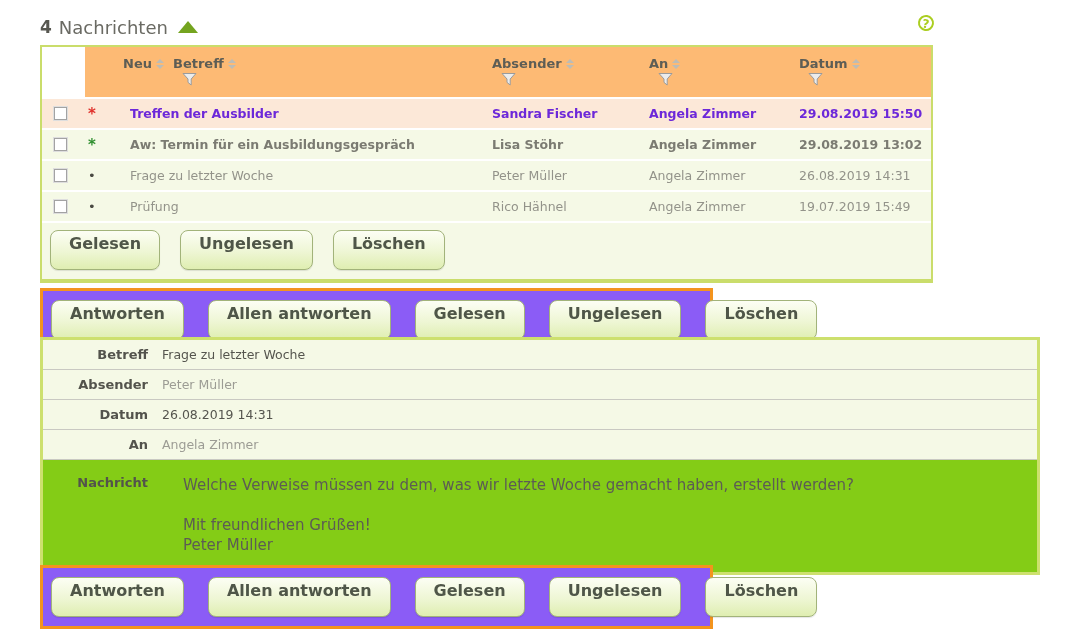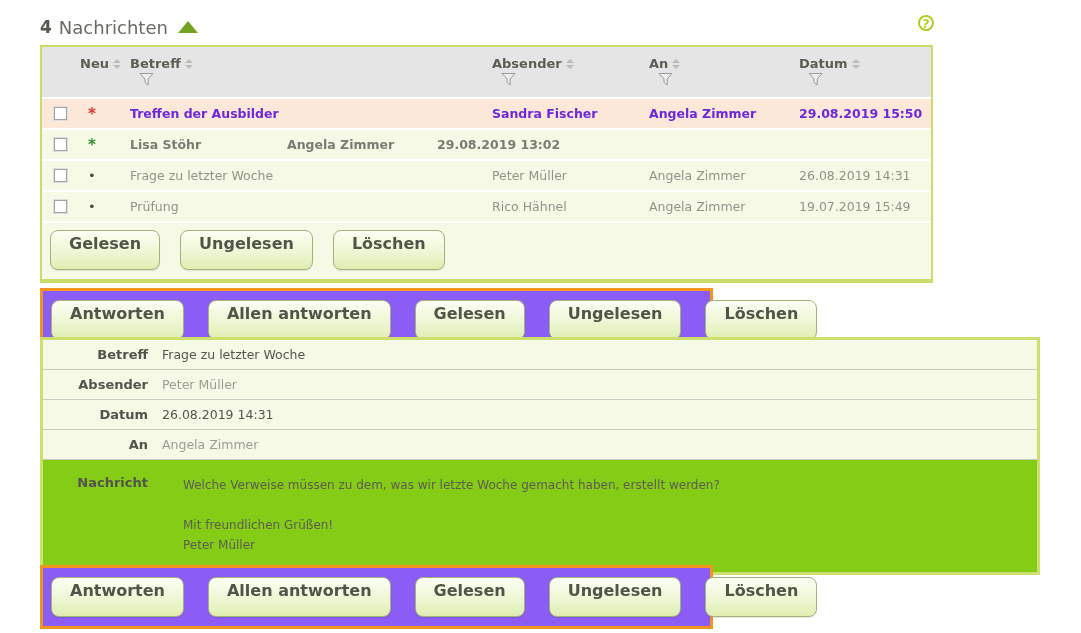--- a/index.html
+++ b/index.html
@@ -14,21 +14,21 @@
   
   .title-row { position:absolute; left:40px; top:14px; width:897px; height:26px; display:flex; align-items:center; }
   .count { font-size:17px; font-weight:bold; color:#575750; margin-right:7px; }
   .title-text { font-size:18px; color:#6a6a63; }
   .tri-up { width:0; height:0; border-left:10px solid transparent; border-right:10px solid transparent; border-bottom:12px solid #74a41f; margin-left:10px; cursor:pointer; }
   .help { position:absolute; right:3px; top:1px; width:16px; height:16px; border:2px solid #abce21; border-radius:50%;
           color:#abce21; font-weight:bold; font-size:12px; line-height:15px; text-align:center; transform:rotate(8deg); cursor:pointer; }
 
   
   .msg-table { position:absolute; left:40px; top:45px; width:893px; border:2px solid #cadd6b; border-bottom-width:4px; background:#fff; }
-  .thead { background:#e5e5e5; height:50px; margin-bottom:2px; display:flex; }
+  .thead { background:#fdba74; height:50px; margin-bottom:2px; display:flex;margin-left:43px; }
   .col-check { width:38px; flex-shrink:0; }
   .col-neu { width:50px; flex-shrink:0; }
   .col-betreff { flex:1; min-width:0; }
   .col-absender { width:157px; flex-shrink:0; }
   .col-an { width:150px; flex-shrink:0; }
   .col-datum { width:132px; flex-shrink:0; }
 
   .hcell { padding-top:9px; }
   .hlabel-row { display:flex; align-items:center; gap:4px; }
   .hlabel { font-weight:bold; color:#5d5d55; }
@@ -67,21 +67,21 @@
   .toolbar.tb-top { top:288px; }
   .toolbar.tb-bottom { top:565px; }
 
   
   .detail { position:absolute; left:40px; top:337px; width:1000px; border:3px solid #cde06e; background:#fff; }
   .drow { display:flex; align-items:center; height:30px; background:#f5f9e6; border-bottom:1px solid #c9c9c2; }
   .dlabel { width:105px; text-align:right; font-weight:bold; color:#53534c; flex-shrink:0; }
   .dvalue { margin-left:14px; color:#55554e; font-size:12.5px; }
   .dvalue.muted { color:#9c9c94; }
   .message-row { background:#84cc16; height:auto; align-items:flex-start; border-bottom:none; padding:15px 0 17px 0; }
-  .dmessage { margin-left:35px; color:#5c5c54; font-size:12px; line-height:20px; }
+  .dmessage { margin-left:35px; color:#5c5c54; font-size:15px; line-height:20px; }
   .dmessage p { margin:0; }
   .dmessage p.blank { height:20px; }
 </style>
 </head>
 <body>
 
 <div class="title-row">
   <span class="count">4</span>
   <span class="title-text">Nachrichten</span>
   <span class="tri-up"></span>
@@ -171,20 +171,21 @@
     <div class="col-datum cell">29.08.2019 15:50</div>
   </div>
 
   <div class="trow unread">
     <div class="col-check">
         <span class="cb"></span>
       </div>
     <div class="col-neu">
         <span class="marker green">*</span>
       </div>
+    <div class="col-betreff cell">Aw: Termin für ein Ausbildungsgespräch</div>
     <div class="col-absender cell">Lisa Stöhr</div>
     <div class="col-an cell">Angela Zimmer</div>
     <div class="col-datum cell">29.08.2019 13:02</div>
   </div>
 
   <div class="trow read">
     <div class="col-check">
         <span class="cb"></span>
       </div>
     <div class="col-neu">

